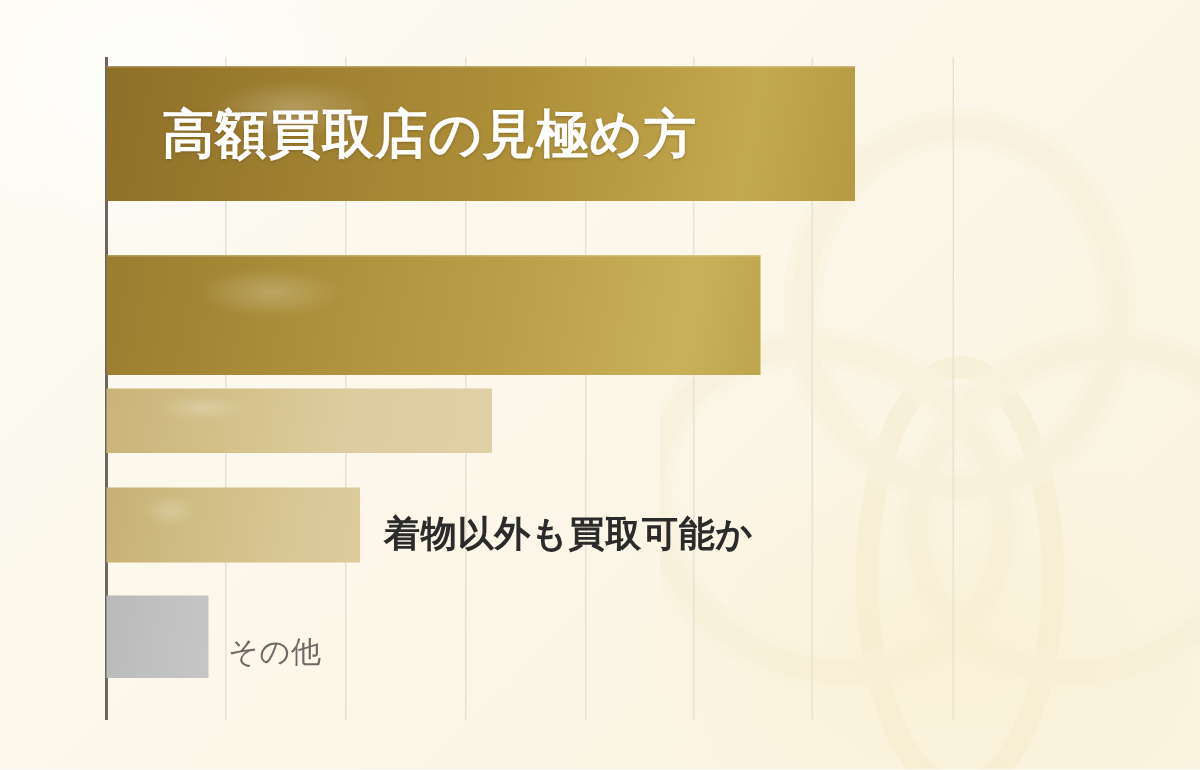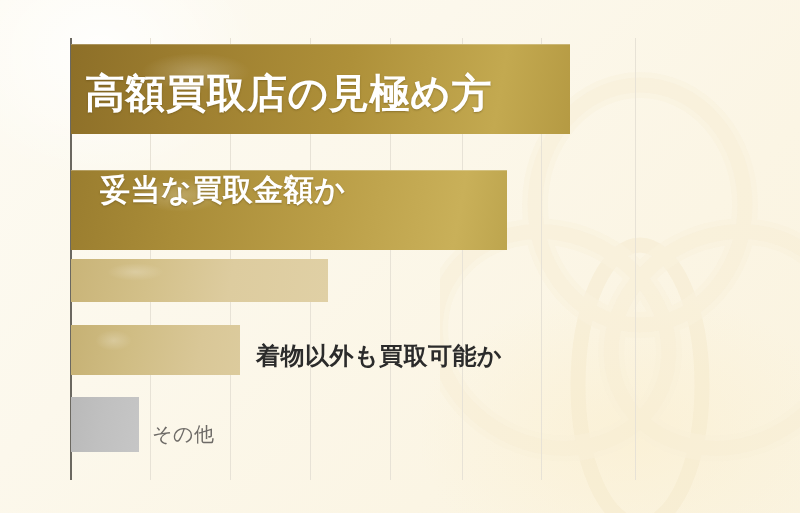--- a/index.html
+++ b/index.html
@@ -120,21 +120,21 @@
     color: #2b2b2b;
     font-weight: bold;
     white-space: nowrap;
     letter-spacing: 0.5px;
   }
   .label-muted {
     color: #6d6a66;
     font-weight: normal;
   }
 
-  .lbl-1 { left: 85px;  top: 66px;  font-size: 40px; }
+  .lbl-1 { left: 108px;  top: 66px;  font-size: 35px; }
   .lbl-2 { left: 100px; top: 170px; font-size: 30px; }
   .lbl-3 { left: 345px; top: 262px; font-size: 27px; }
   .lbl-4 { left: 256px; top: 340px; font-size: 24px; }
   .lbl-5 { left: 152px; top: 421px; font-size: 20px; }
 </style>
 </head>
 <body>
 
 <div id="chart-canvas">
 
@@ -177,18 +177,17 @@
     </div>
     <div class="bar bar-3" style="top:259px; height:43px; width:257px;">
       <div class="bar-sheen"></div>
     </div>
     <div class="bar bar-4" style="top:325px; height:50px; width:169px;">
       <div class="bar-sheen"></div>
     </div>
     <div class="bar bar-5" style="top:397px; height:55px; width:68px;"></div>
 
     <div class="label-inside lbl-1">高額買取店の見極め方</div>
-    <div class="label-inside lbl-2">妥当な買取金額か</div>
     <div class="label-outside label-muted lbl-5">その他</div>
     <div class="label-outside lbl-4">着物以外も買取可能か</div>
 
   </div>
 </div>
 
 </body></html>

